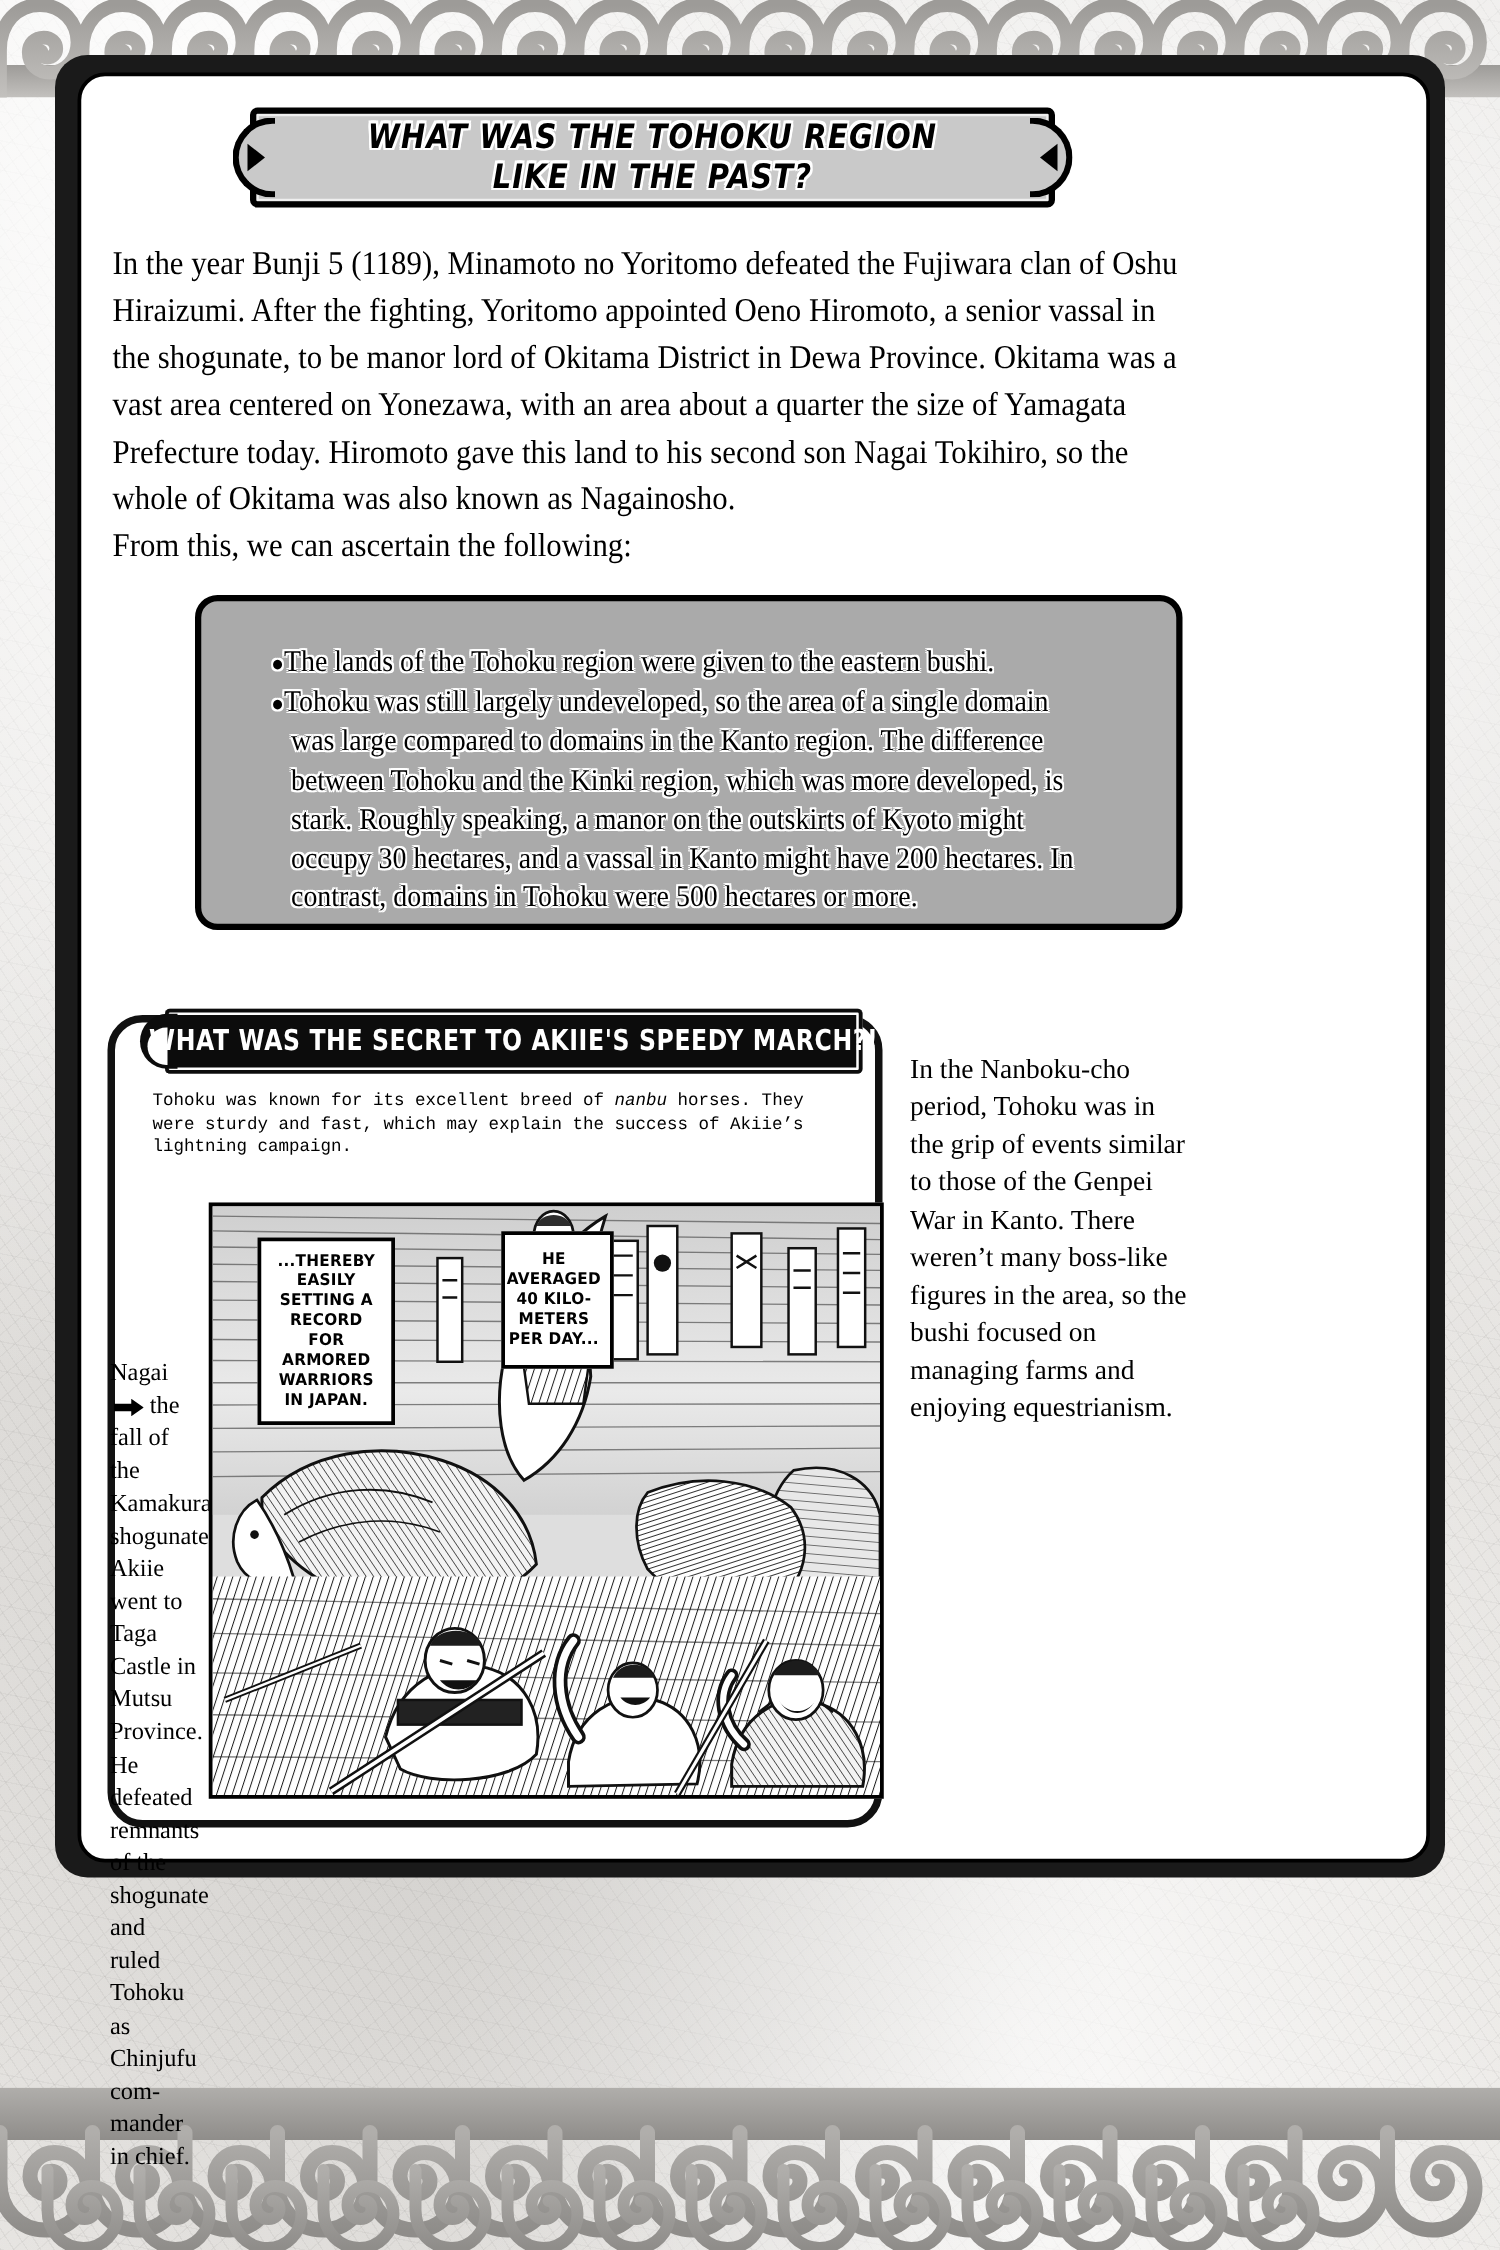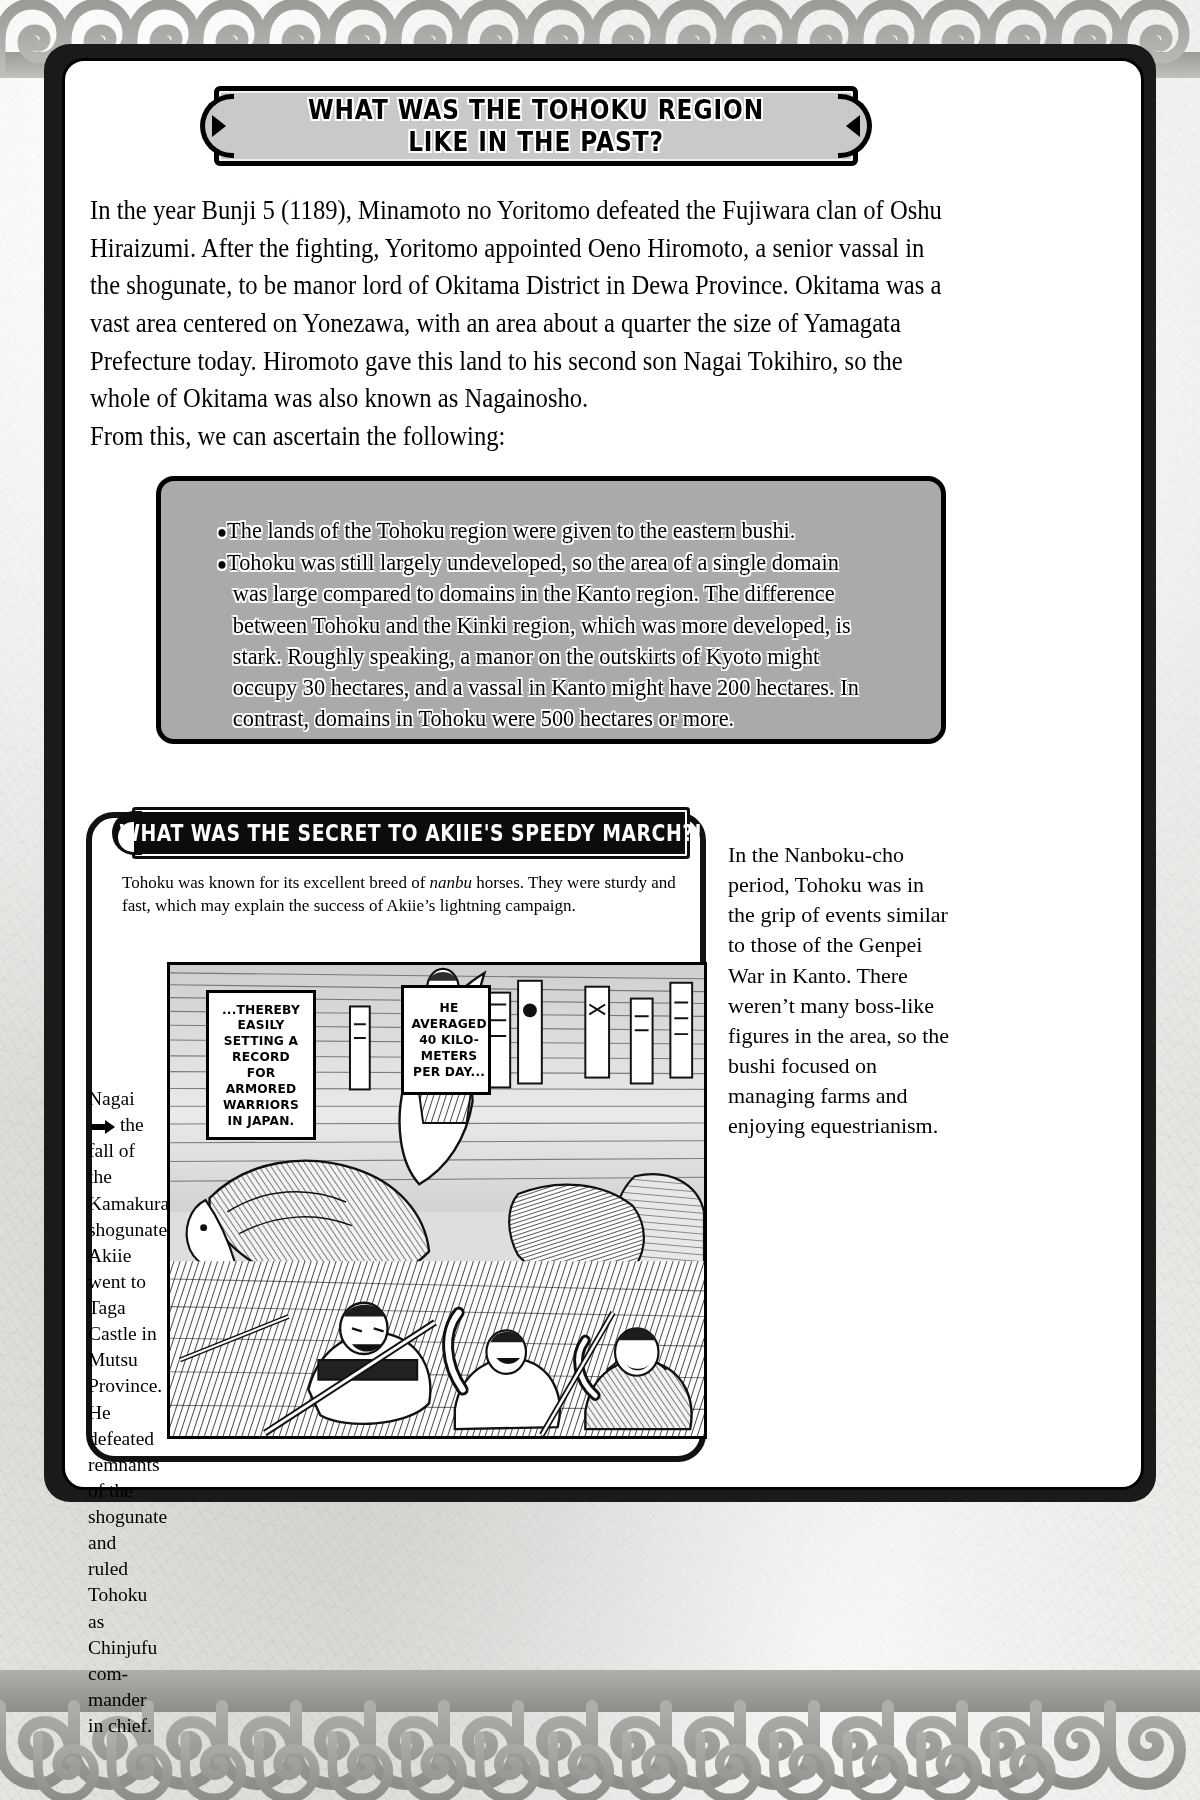--- a/index.html
+++ b/index.html
@@ -59,22 +59,22 @@
     left: 62px;  top: 58px;
     width: 1082px; height: 1432px;
     background: #ffffff;
     border-radius: 22px;
     border: 3px solid #000;
   }
 
   
   #title-banner {
     position: absolute;
-    left: 200px; top: 86px;
-    width: 672px; height: 80px;
+    left: 186px; top: 86px;
+    width: 672px; height: 80px; font-style: italic;
   }
   .banner-plate {
     position: absolute;
     left: 14px; top: 0;
     width: 644px; height: 80px;
     background: #c9c9c9;
     border: 5px solid #000;
     border-radius: 6px;
     box-shadow: inset 0 0 0 2px #efefef;
   }
@@ -213,22 +213,22 @@
     text-transform: uppercase;
     transform: scaleX(.82);
     white-space: nowrap;
   }
 
   
   #inset-caption {
     position: absolute;
     left: 122px; top: 872px;
     width: 560px;
-    font-family: Liberation Serif, serif;
-    font-size: 17px;
+    font-family: Liberation Mono, monospace;
+    font-size: 14px;
     line-height: 1.33;
     color: #000;
   }
   #inset-caption em { font-style: italic; }
 
   
   #side-column {
     position: absolute;
     left: 88px; top: 1086px;
     width: 72px;
@@ -254,21 +254,21 @@
   }
   #manga-panel svg { display: block; width: 100%; height: 100%; }
 
   
   .bubble {
     position: absolute;
     background: #fff;
     border: 3px solid #000;
     display: flex;
     align-items: center;
-    justify-content: flex-start;
+    justify-content: flex-end;
     text-align: center;
     font-family: "DejaVu Sans", sans-serif;
     font-weight: bold;
     color: #000;
     text-transform: uppercase;
     padding: 5px;
   }
   #bubble-1 {
     left: 206px; top: 990px;
     width: 110px; height: 150px;

